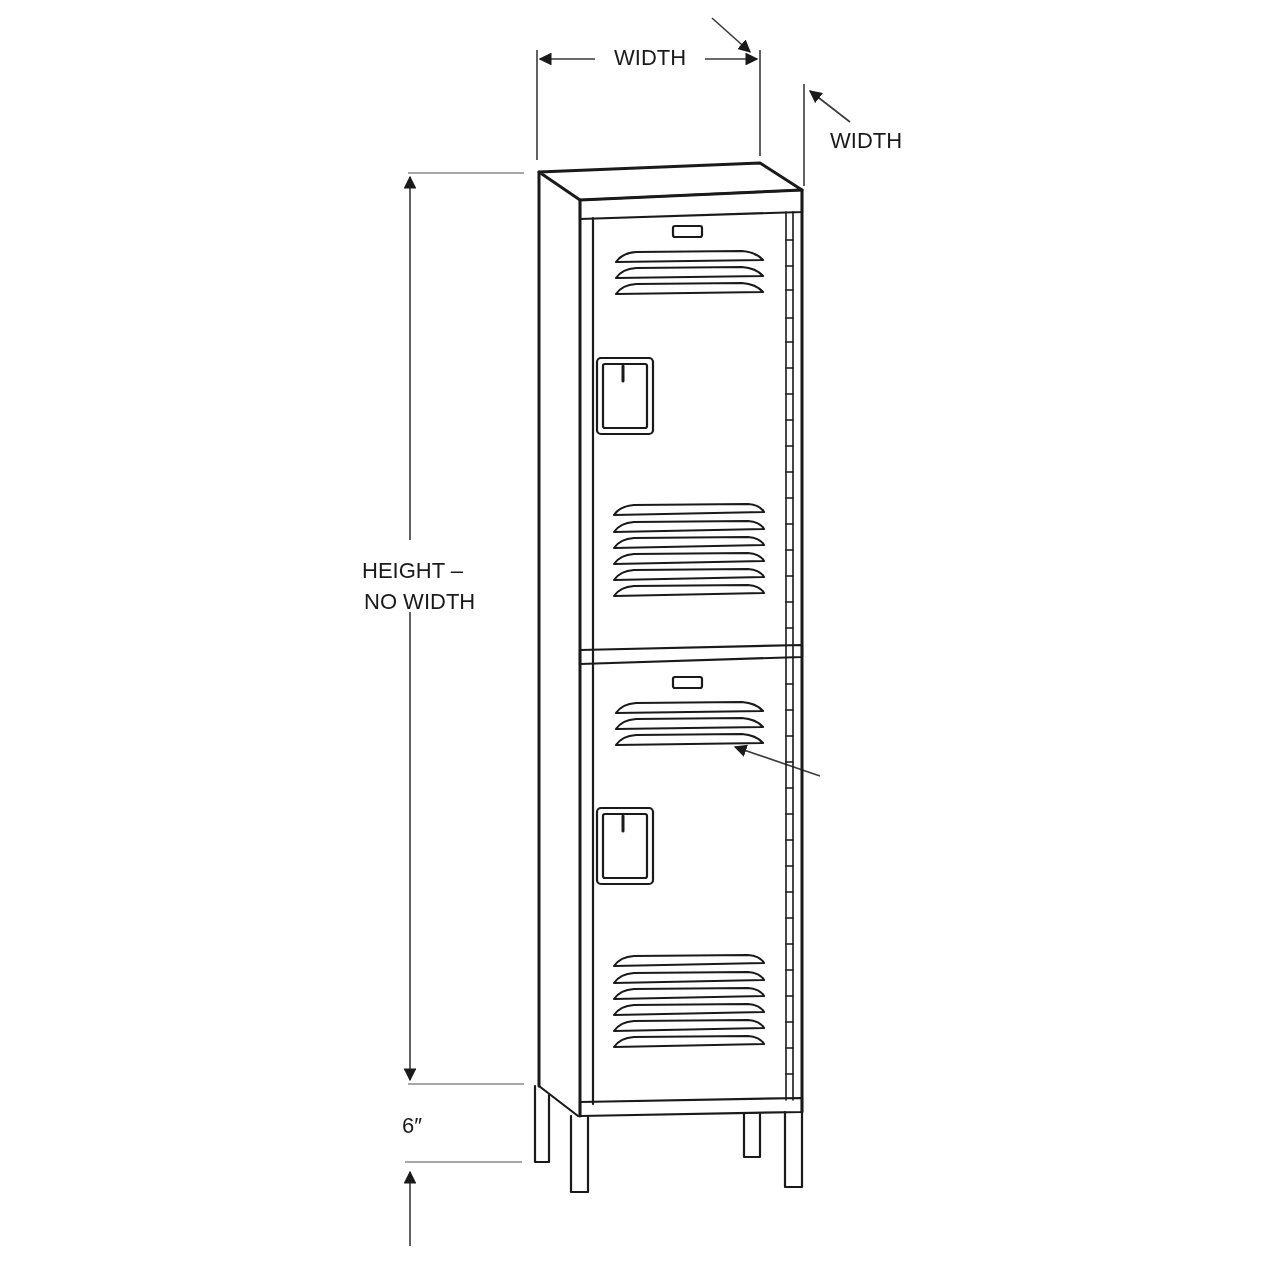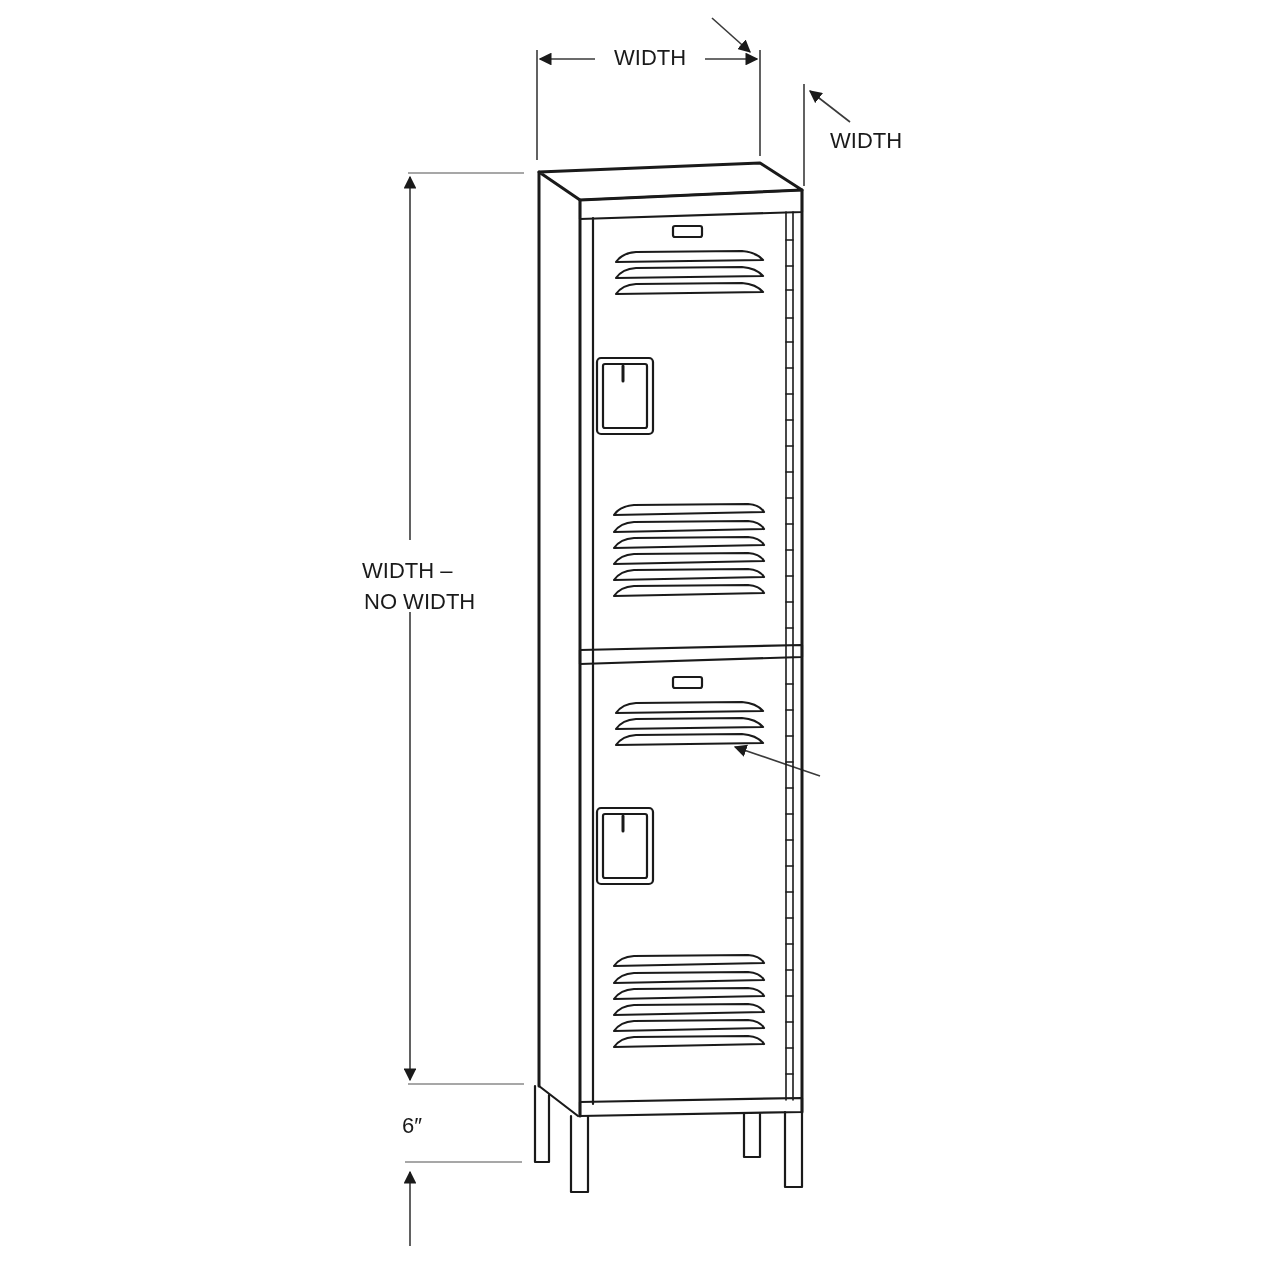--- a/index.html
+++ b/index.html
@@ -158,15 +158,15 @@
   <g class="stroke med">
     <polyline points="535,1086 535,1162 549,1162 549,1095"></polyline>
     <polyline points="571,1116 571,1192 588,1192 588,1116"></polyline>
     <polyline points="744,1114 744,1157 760,1157 760,1114"></polyline>
     <polyline points="785,1112 785,1187 802,1187 802,1112"></polyline>
   </g>
 </svg>
 
 <div class="lbl" style="left:614px; top:44px;">WIDTH</div>
 <div class="lbl" style="left:830px; top:127px;">WIDTH</div>
-<div class="lbl" style="left:362px; top:557px;">WIDTH –</div>
+<div class="lbl" style="left:362px; top:557px;">HEIGHT –</div>
 <div class="lbl" style="left:364px; top:588px;">NO WIDTH</div>
 <div class="lbl" style="left:402px; top:1112px;">6″</div>
 
 </body></html>

